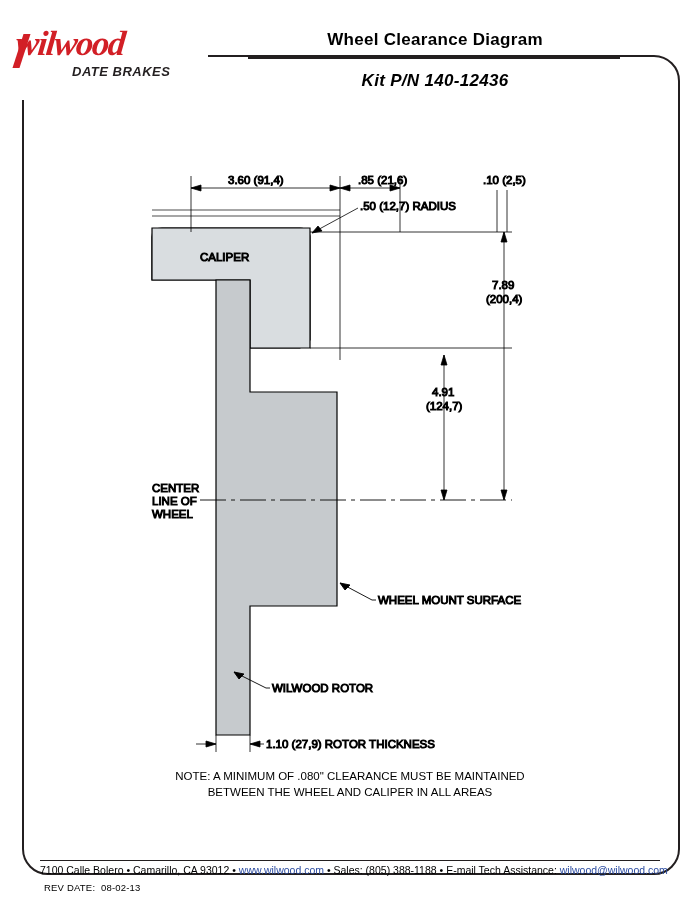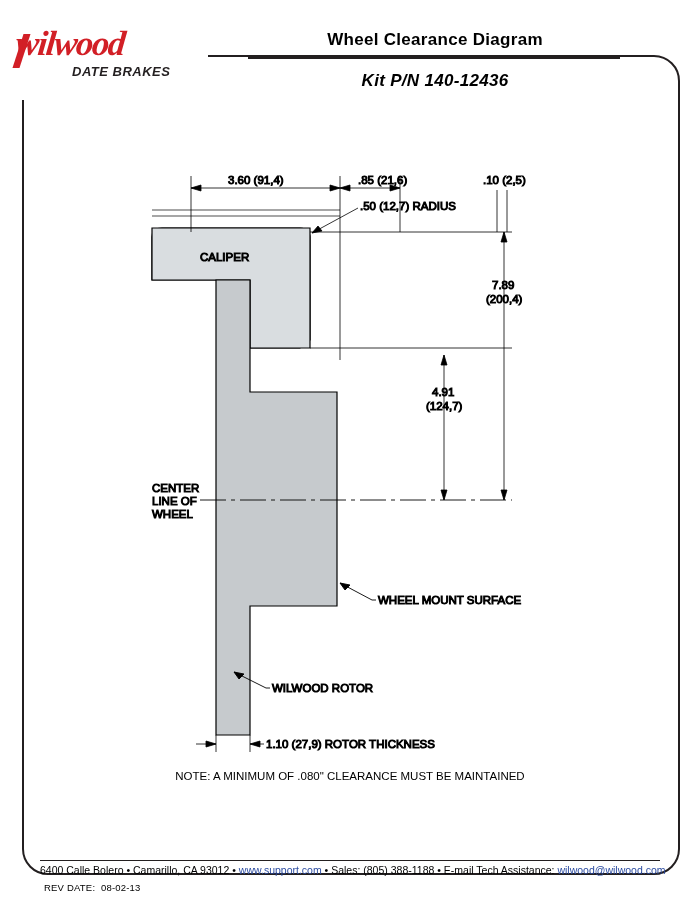--- a/index.html
+++ b/index.html
@@ -272,19 +272,20 @@
         <path d="M216 744 L206 741 L206 747 Z" fill="#000"></path>
         <path d="M250 744 L260 741 L260 747 Z" fill="#000"></path>
       </g>
       <text class="lbl" x="266" y="748">1.10 (27,9) ROTOR THICKNESS</text>
 
     </g>
   </svg>
 
   <div class="note">
     <div>NOTE: A MINIMUM OF .080" CLEARANCE MUST BE MAINTAINED</div>
+    <div>BETWEEN THE WHEEL AND CALIPER IN ALL AREAS</div>
   </div>
 
   <div class="footer-rule"></div>
-  <div class="footer-text"><span>6400 Calle Bolero • Camarillo, CA 93012 • </span><span class="lnk">www.support.com</span><span> • Sales: (805) 388-1188 • E-mail Tech Assistance: </span><span class="lnk">wilwood@wilwood.com</span></div>
+  <div class="footer-text"><span>7100 Calle Bolero • Camarillo, CA 93012 • </span><span class="lnk">www.wilwood.com</span><span> • Sales: (805) 388-1188 • E-mail Tech Assistance: </span><span class="lnk">wilwood@wilwood.com</span></div>
   <div class="rev"><span>REV DATE:</span>&nbsp;&nbsp;<span>08-02-13</span></div>
 
 </div>
 
 </body></html>

